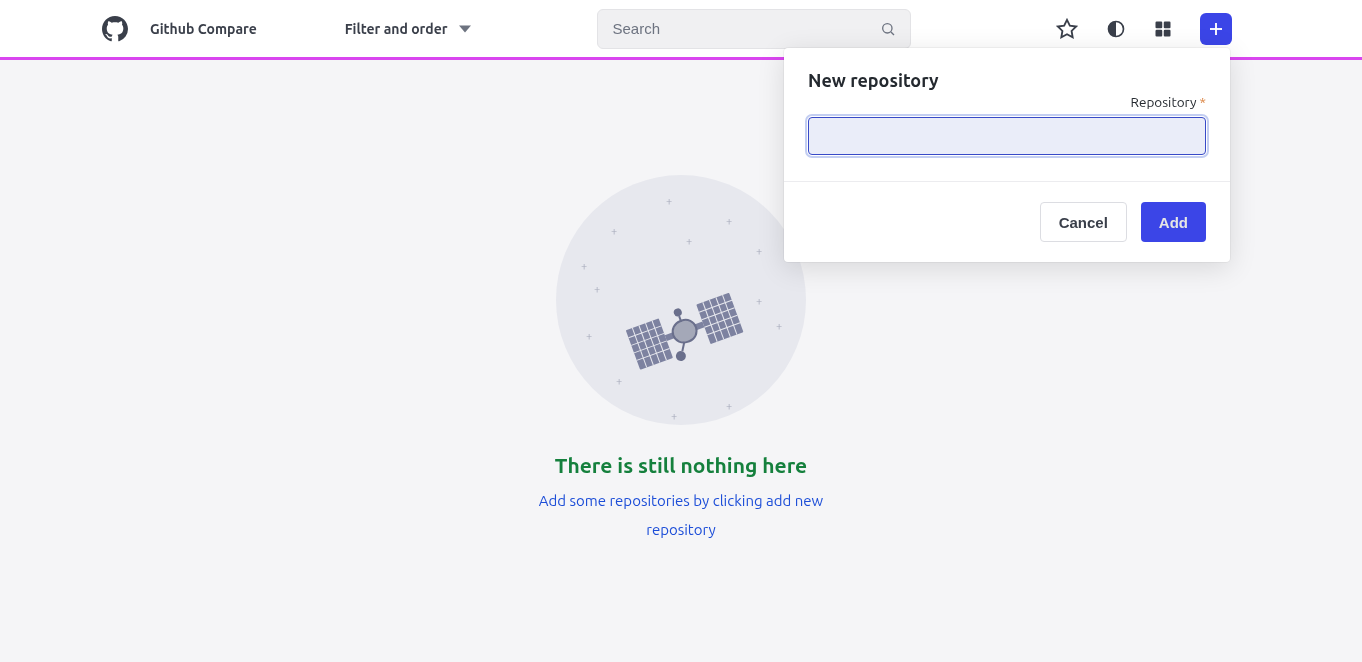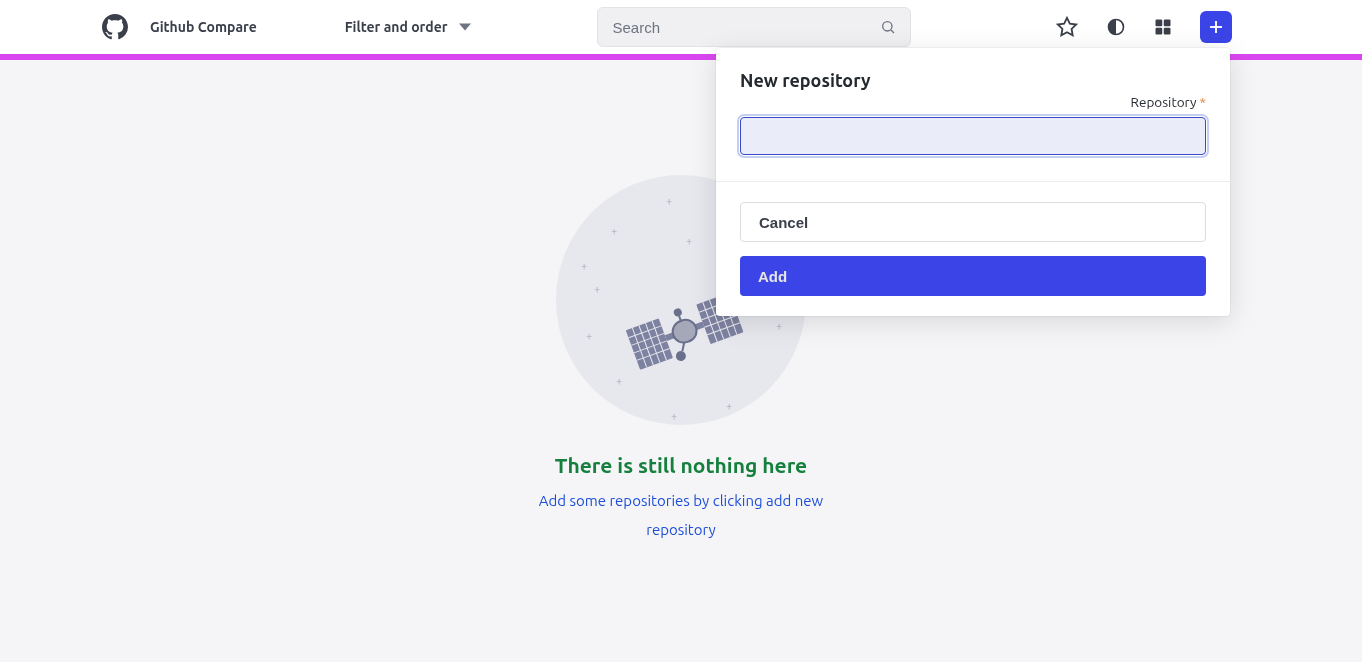--- a/index.html
+++ b/index.html
@@ -11,21 +11,21 @@
       height: 662px;
       overflow: hidden;
     }
     .header {
       background: #ffffff;
       height: 60px;
       display: flex;
       align-items: center;
       padding: 0 20px;
       gap: 16px;
-      border-bottom: 6px solid #d946ef;
+      border-bottom: 3px solid #d946ef;
       position: relative;
       z-index: 10;
     }
     .brand {
       display: flex;
       align-items: center;
       gap: 22px;
       margin-left: 82px;
     }
     .brand-title {
@@ -122,21 +122,21 @@
       color: #1d4ed8;
       margin-top: 10px;
       text-align: center;
       max-width: 340px;
       line-height: 1.9;
     }
     .modal {
       position: absolute;
       top: 48px;
       right: 132px;
-      width: 514px;
+      width: 446px;
       background: #ffffff;
       border-radius: 4px;
       box-shadow: 0 6px 28px rgba(0,0,0,0.12), 0 0 0 1px rgba(0,0,0,0.04);
       z-index: 100;
     }
     .modal-body {
       padding: 22px 24px 26px;
     }
     .modal-title {
       font-size: 18px;
@@ -163,21 +163,20 @@
       border-radius: 4px;
       padding: 0 10px;
       font-size: 14px;
     }
     .modal-footer {
       border-top: 1px solid #ececef;
       padding: 20px 24px;
       display: flex;
       justify-content: flex-end;
       gap: 14px;
-      flex-direction: column;
     }
     .btn {
       height: 40px;
       padding: 0 18px;
       border-radius: 4px;
       font-size: 15px;
       font-weight: 600;
       cursor: pointer;
       border: none;
       display: inline-flex;

